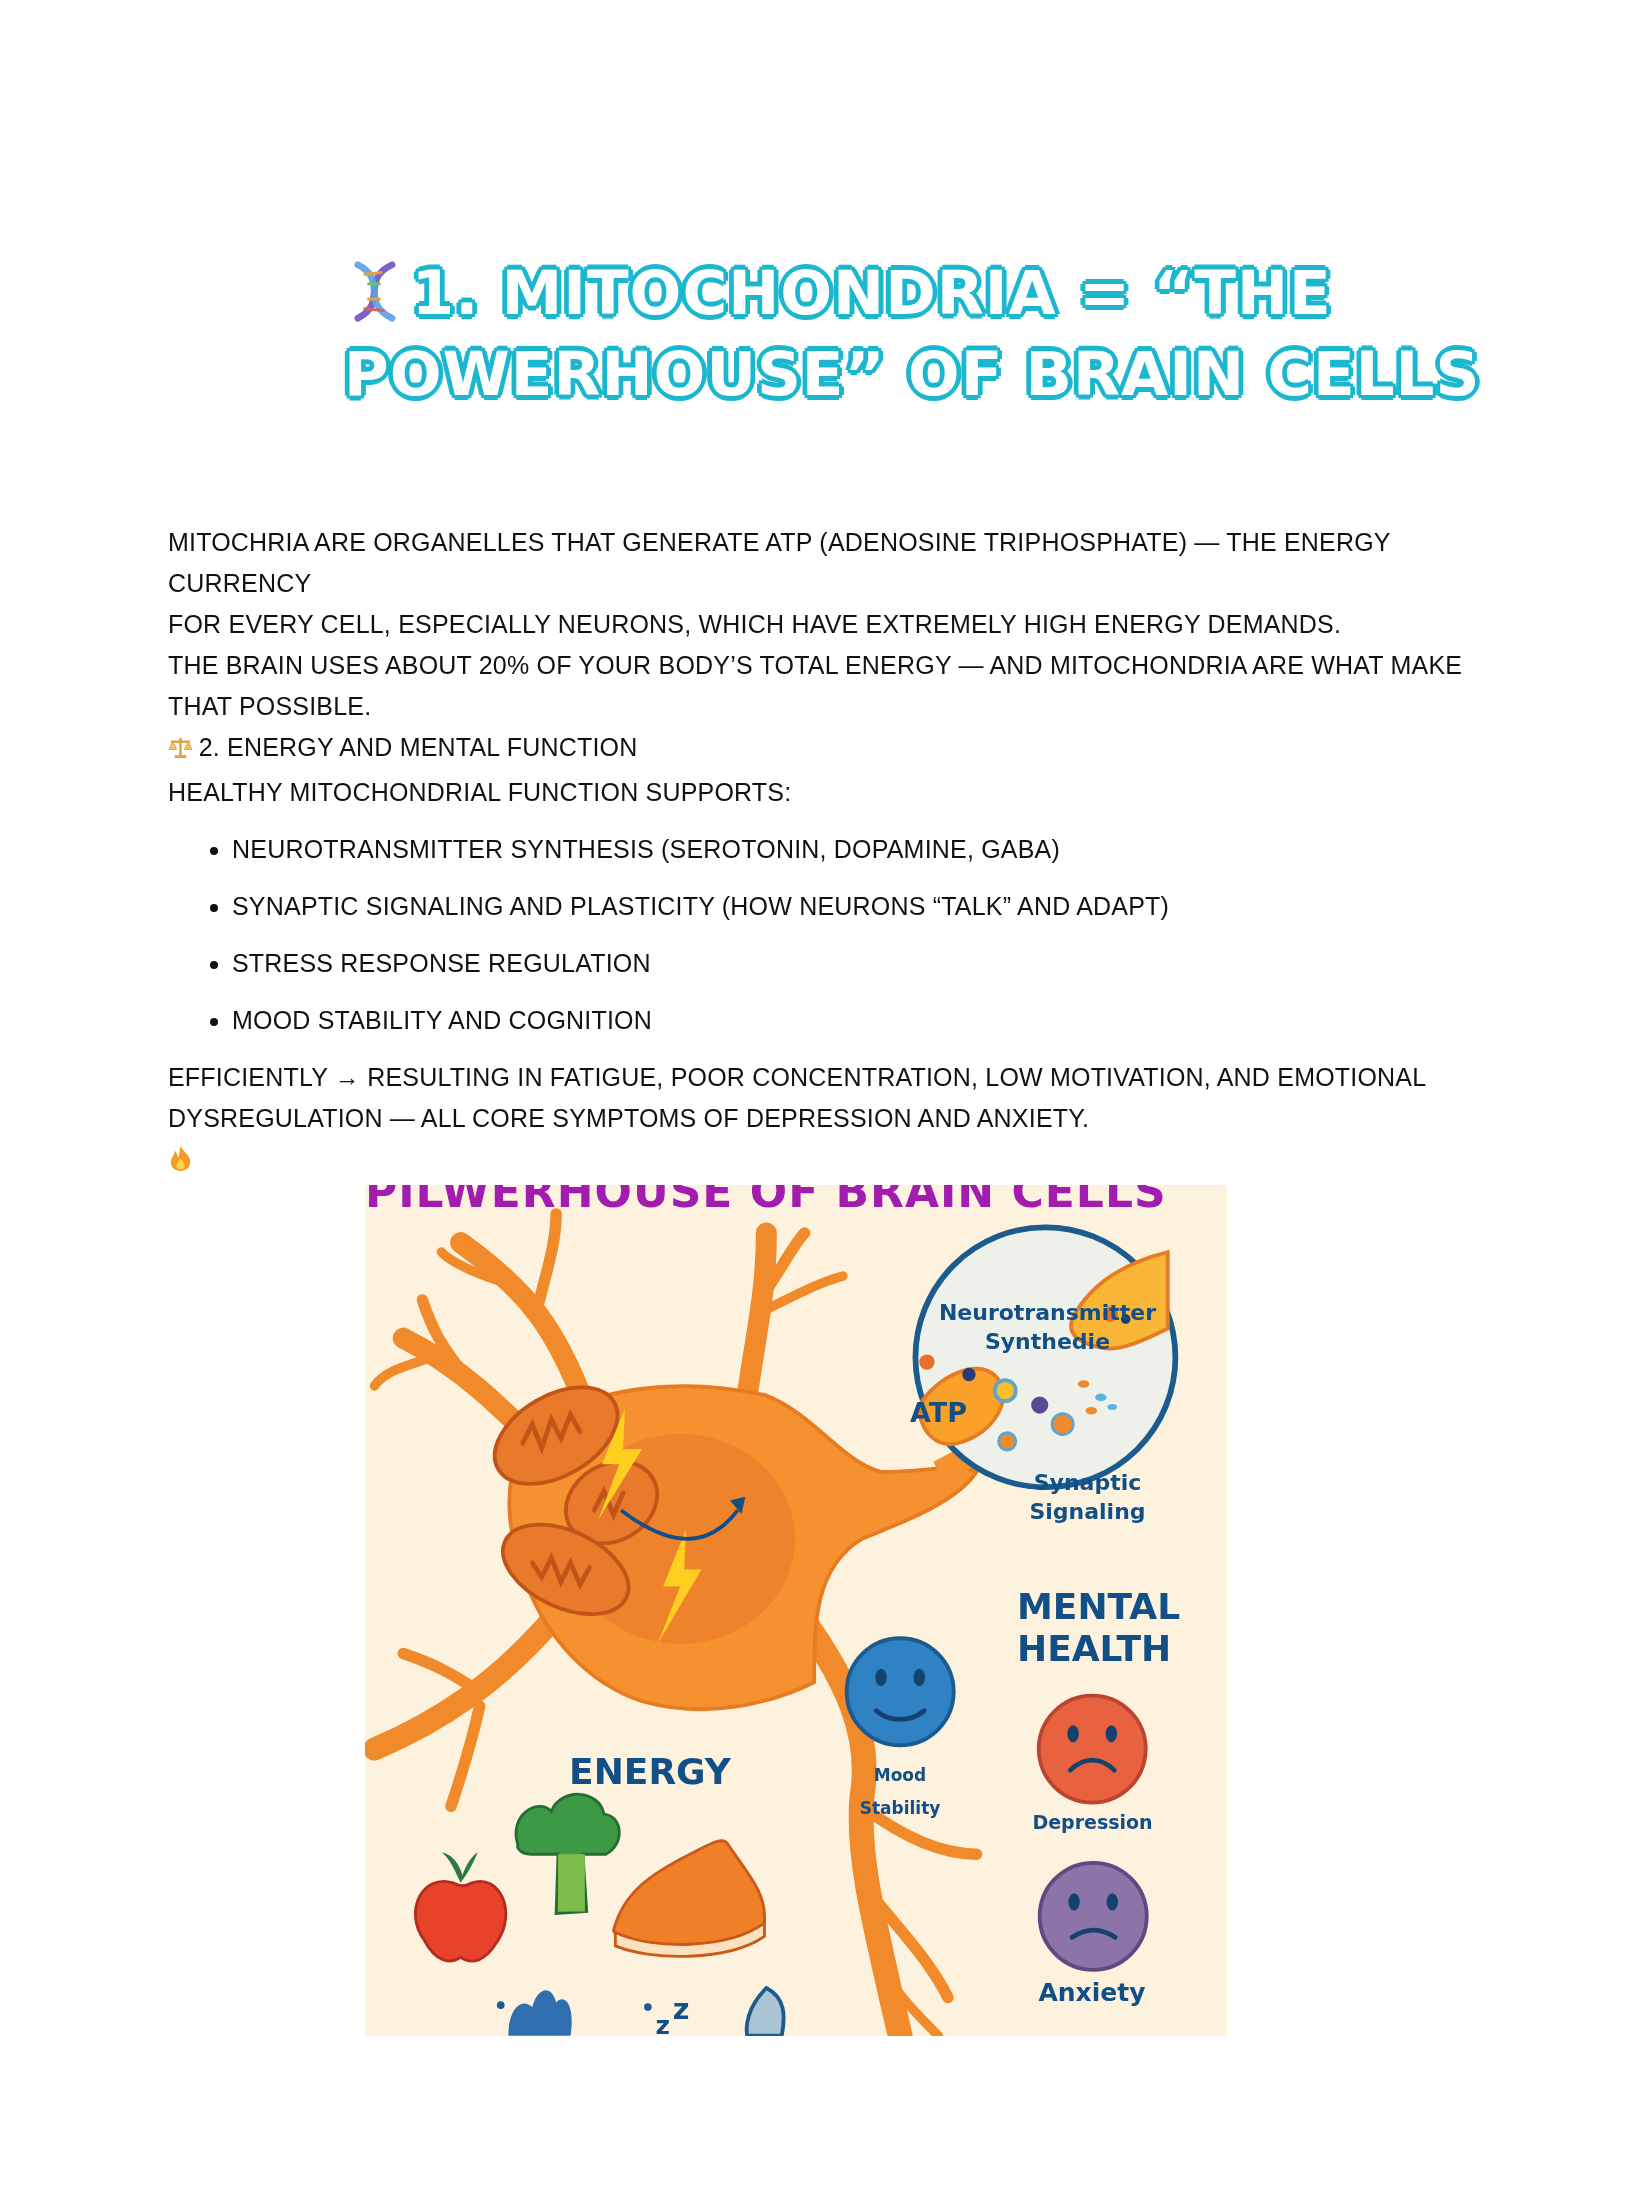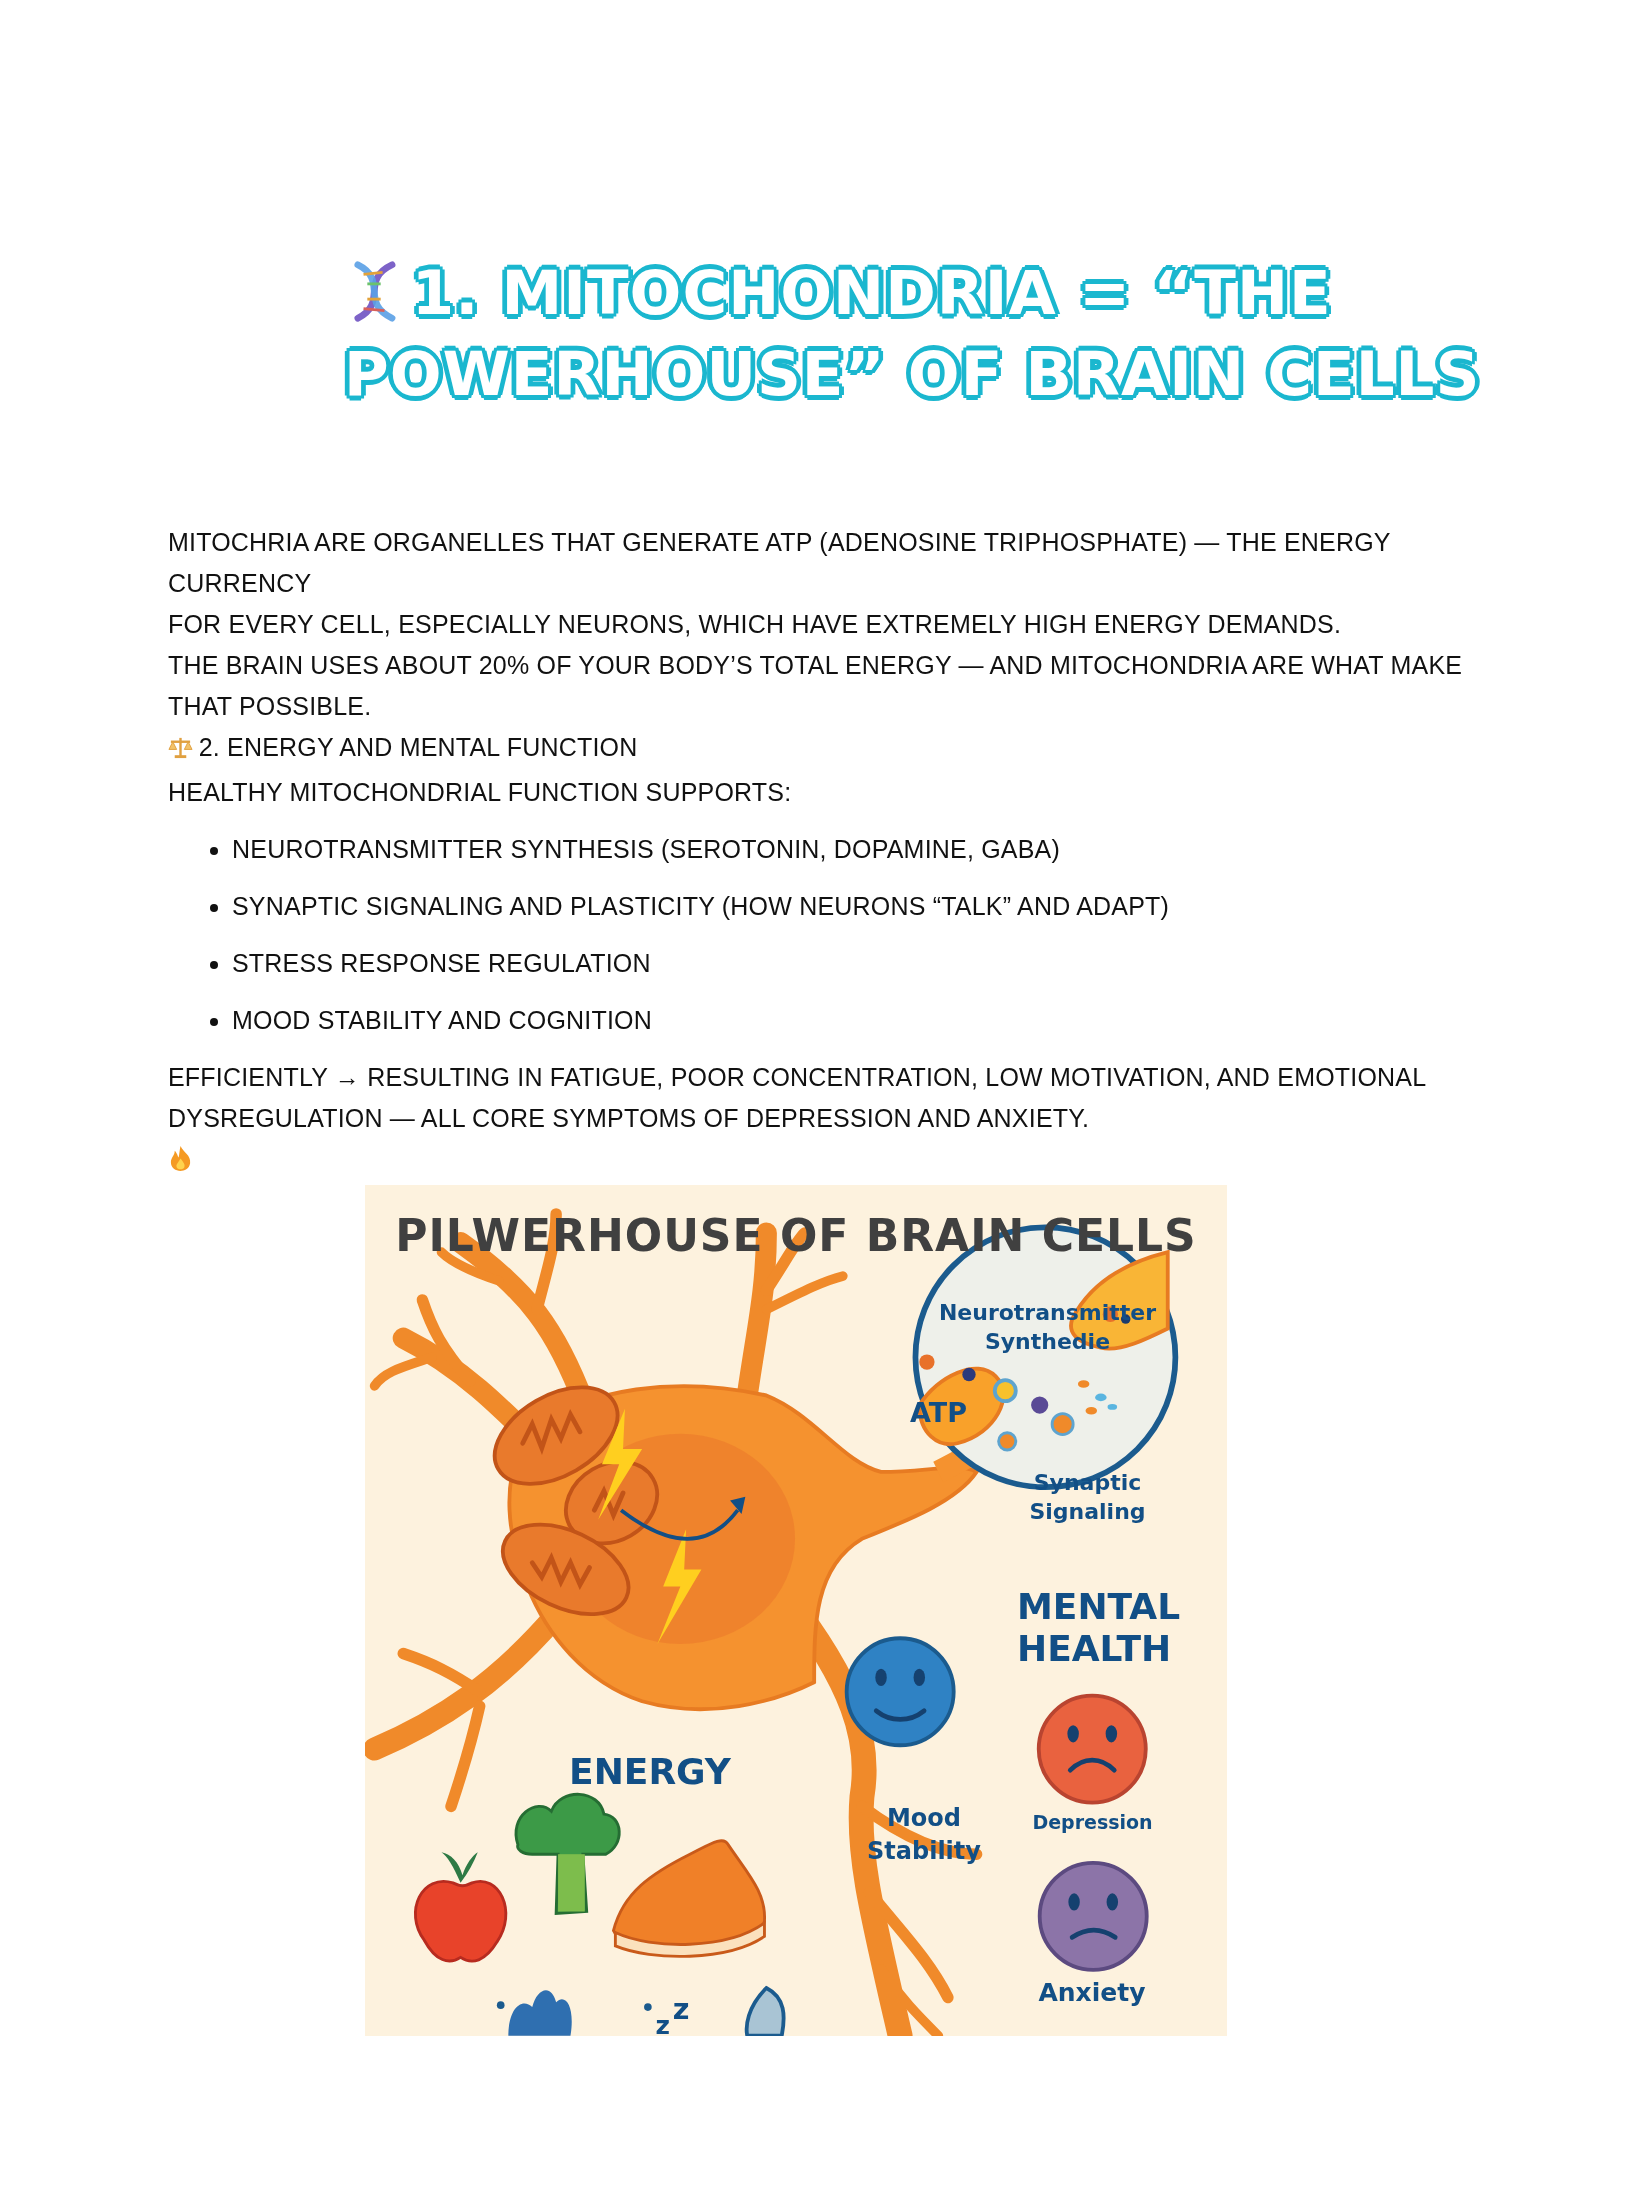--- a/index.html
+++ b/index.html
@@ -44,24 +44,24 @@
   .content li { margin: 16px; }
   .emoji { display: inline-block; vertical-align: -3.8px; margin-right: 5.7px; }
 
   
   .illus {
     position: absolute; left: 365px; top: 1185px; width: 862px; height: 851px;
     background: #fdf2de; overflow: hidden;
   }
   .illus svg { position: absolute; left: 0; top: 0; }
   .ill-title {
-    position: absolute; left: 0; top: -19px; width: 862px; text-align: center;
+    position: absolute; left: 0; top: -19px; width: 862px; 
     font-family: "DejaVu Sans", sans-serif; font-weight: bold;
-    font-size: 44px; color: #404040; letter-spacing: 1px;
-    text-transform: uppercase; white-space: nowrap; margin-top: 44px;
+    font-size: 44px; color: #a21caf; letter-spacing: 1px;
+    text-transform: uppercase; white-space: nowrap;
   }
   .lbl {
     position: absolute; font-family: "DejaVu Sans", sans-serif; font-weight: bold;
     color: #124f86; text-align: center; white-space: nowrap;
   }
 </style>
 </head>
 <body>
 
 <div class="title-wrap">
@@ -227,20 +227,20 @@
   <div class="lbl" style="left:545px; top:212px; font-size:27px;">ATP</div>
   <div class="lbl" style="left:646px; top:283px; width:153px; font-size:22px; line-height:29px;">
     <div>Synaptic</div>
     <div>Signaling</div>
   </div>
   <div class="lbl" style="left:652px; top:401px; width:153px; font-size:36px; line-height:42px;">
     <div>MENTAL</div>
     <div>HEALTH</div>
   </div>
   <div class="lbl" style="left:199px; top:566px; width:172px; font-size:36px;">ENERGY</div>
-  <div class="lbl" style="left:497px; top:574px; width:124px; font-size:24px; line-height:32.5px;margin-top:43px;">
+  <div class="lbl" style="left:473px; top:574px; width:124px; font-size:17px; line-height:32.5px;">
     <div>Mood</div>
     <div>Stability</div>
   </div>
   <div class="lbl" style="left:646px; top:626px; width:163px; font-size:19px;">Depression</div>
   <div class="lbl" style="left:660px; top:793px; width:134px; font-size:25px;">Anxiety</div>
 </div>
 
 
 </body></html>

